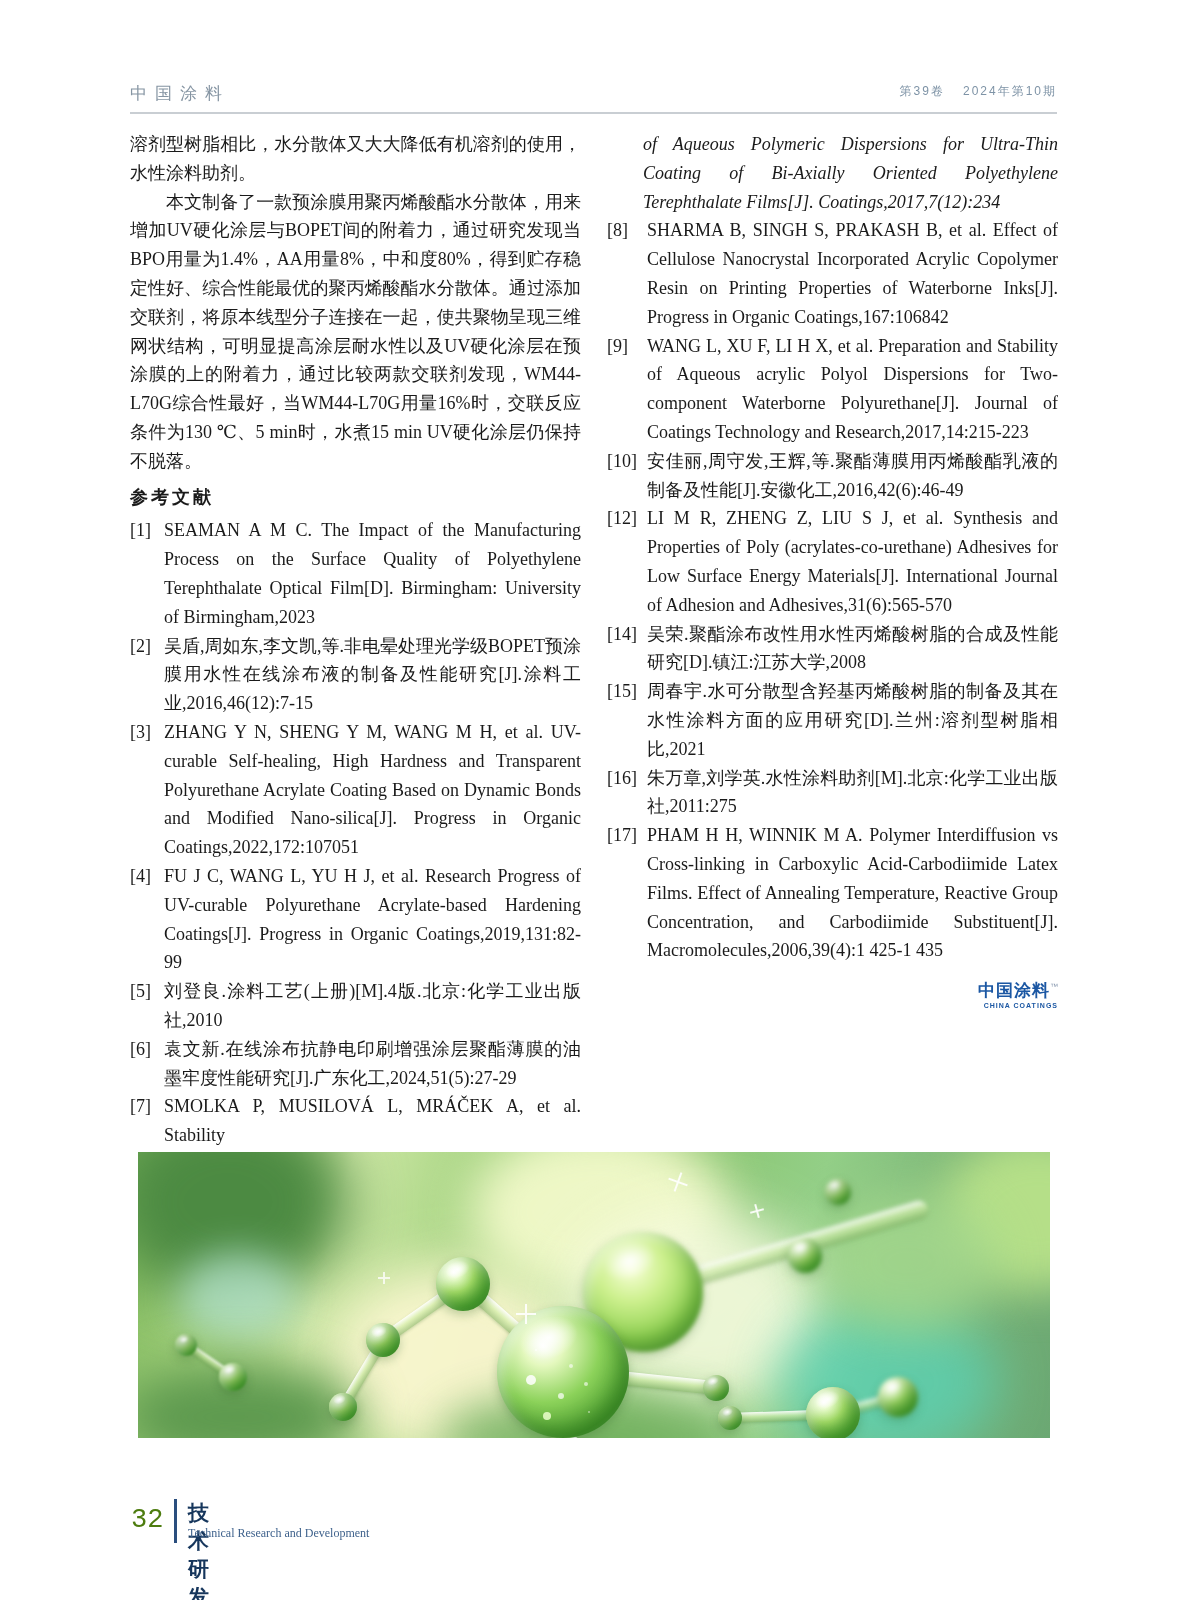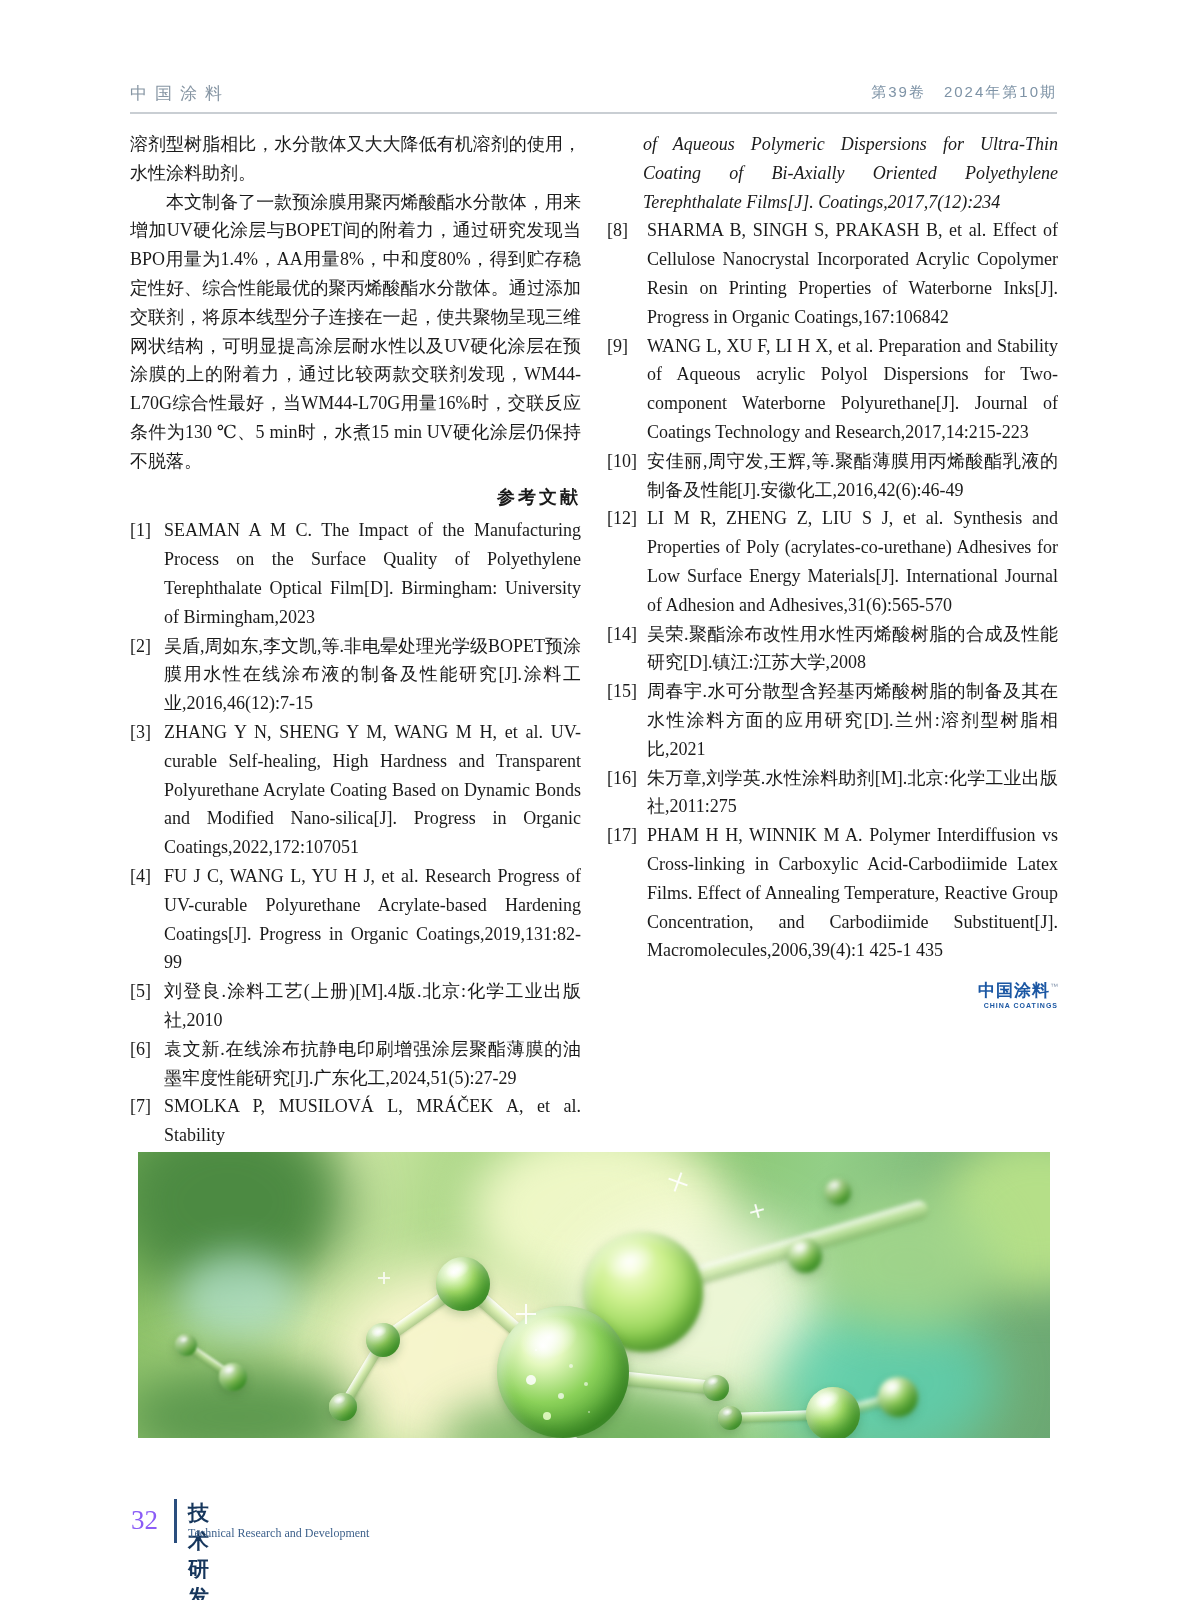--- a/index.html
+++ b/index.html
@@ -5,30 +5,30 @@
   html,body{margin:0;padding:0;}
   body{
     width:1187px;height:1600px;position:relative;background:#ffffff;
     font-family:"Liberation Serif","DejaVu Serif",serif;color:#1a1a1a;
     overflow:hidden;
   }
   
   .header{position:absolute;left:130px;right:130px;top:82px;height:26px;
     font-family:"Liberation Sans","DejaVu Sans",sans-serif;}
   .journal-name{position:absolute;left:0;top:0;font-size:17px;letter-spacing:8px;color:#8695a3;}
-  .issue-info{position:absolute;right:0;top:1px;font-size:15px;color:#7e93a6;letter-spacing:2px;}
+  .issue-info{position:absolute;right:0;top:1px;font-size:12px;color:#7e93a6;letter-spacing:2px;}
   .issue-info .vol{margin-right:18px;}
   .header-rule{position:absolute;left:130px;right:130px;top:112px;height:2px;background:#c9ced3;}
 
   
   .content{position:absolute;left:130px;top:130px;width:928px;display:flex;gap:26px;}
   .col{width:451px;font-size:18px;line-height:28.8px;text-align:justify;}
   .para{margin:0;}
   .para.indent{text-indent:2em;}
-  .refs-heading{font-weight:bold;text-align:right;letter-spacing:3px;
+  .refs-heading{font-weight:bold;text-align:left;letter-spacing:3px;
     font-family:"Liberation Sans","DejaVu Sans",sans-serif;font-size:18px;
     margin:7px 0 5px 0;}
   .ref{display:flex;}
   .ref .num{flex:0 0 34px;}
   .col-right .ref .num{flex:0 0 40px;}
   .ref .txt{flex:1;text-align:justify;}
   .ref-cont{padding-left:36px;margin:0;font-style:italic;}
 
   
   .cc-logo{margin-top:16px;float:right;text-align:right;line-height:1;
@@ -98,22 +98,22 @@
     background:
       linear-gradient(rgba(255,255,255,.95),rgba(255,255,255,.95)) center/2px 100% no-repeat,
       linear-gradient(rgba(255,255,255,.95),rgba(255,255,255,.95)) center/100% 2px no-repeat;}
   .k1{left:378px;top:152px;}
   .k2{left:530px;top:20px;transform:rotate(20deg);}
   .k3{left:612px;top:52px;width:14px;height:14px;transform:rotate(-15deg);}
   .k4{left:240px;top:120px;width:12px;height:12px;opacity:.8;}
 
   
   .footer{position:absolute;left:131px;top:1497px;height:50px;}
-  .page-num{position:absolute;left:0;top:8px;font-size:27px;color:#8b5cf6;
-    font-family:Liberation Serif, serif;}
+  .page-num{position:absolute;left:0;top:8px;font-size:27px;color:#4d7c0f;
+    font-family:Liberation Mono, monospace;}
   .footer-bar{position:absolute;left:43px;top:2px;width:3px;height:44px;background:#2a4e7e;}
   .section-cn{position:absolute;left:57px;top:2px;font-size:21px;font-weight:bold;color:#16365c;
     letter-spacing:2px;font-family:"Liberation Sans","DejaVu Sans",sans-serif;}
   .section-en{position:absolute;left:57px;top:29px;font-size:12px;color:#3f628c;white-space:nowrap;
     font-family:"Liberation Serif","DejaVu Serif",serif;}
 </style>
 </head>
 <body>
 
 <div class="header">

